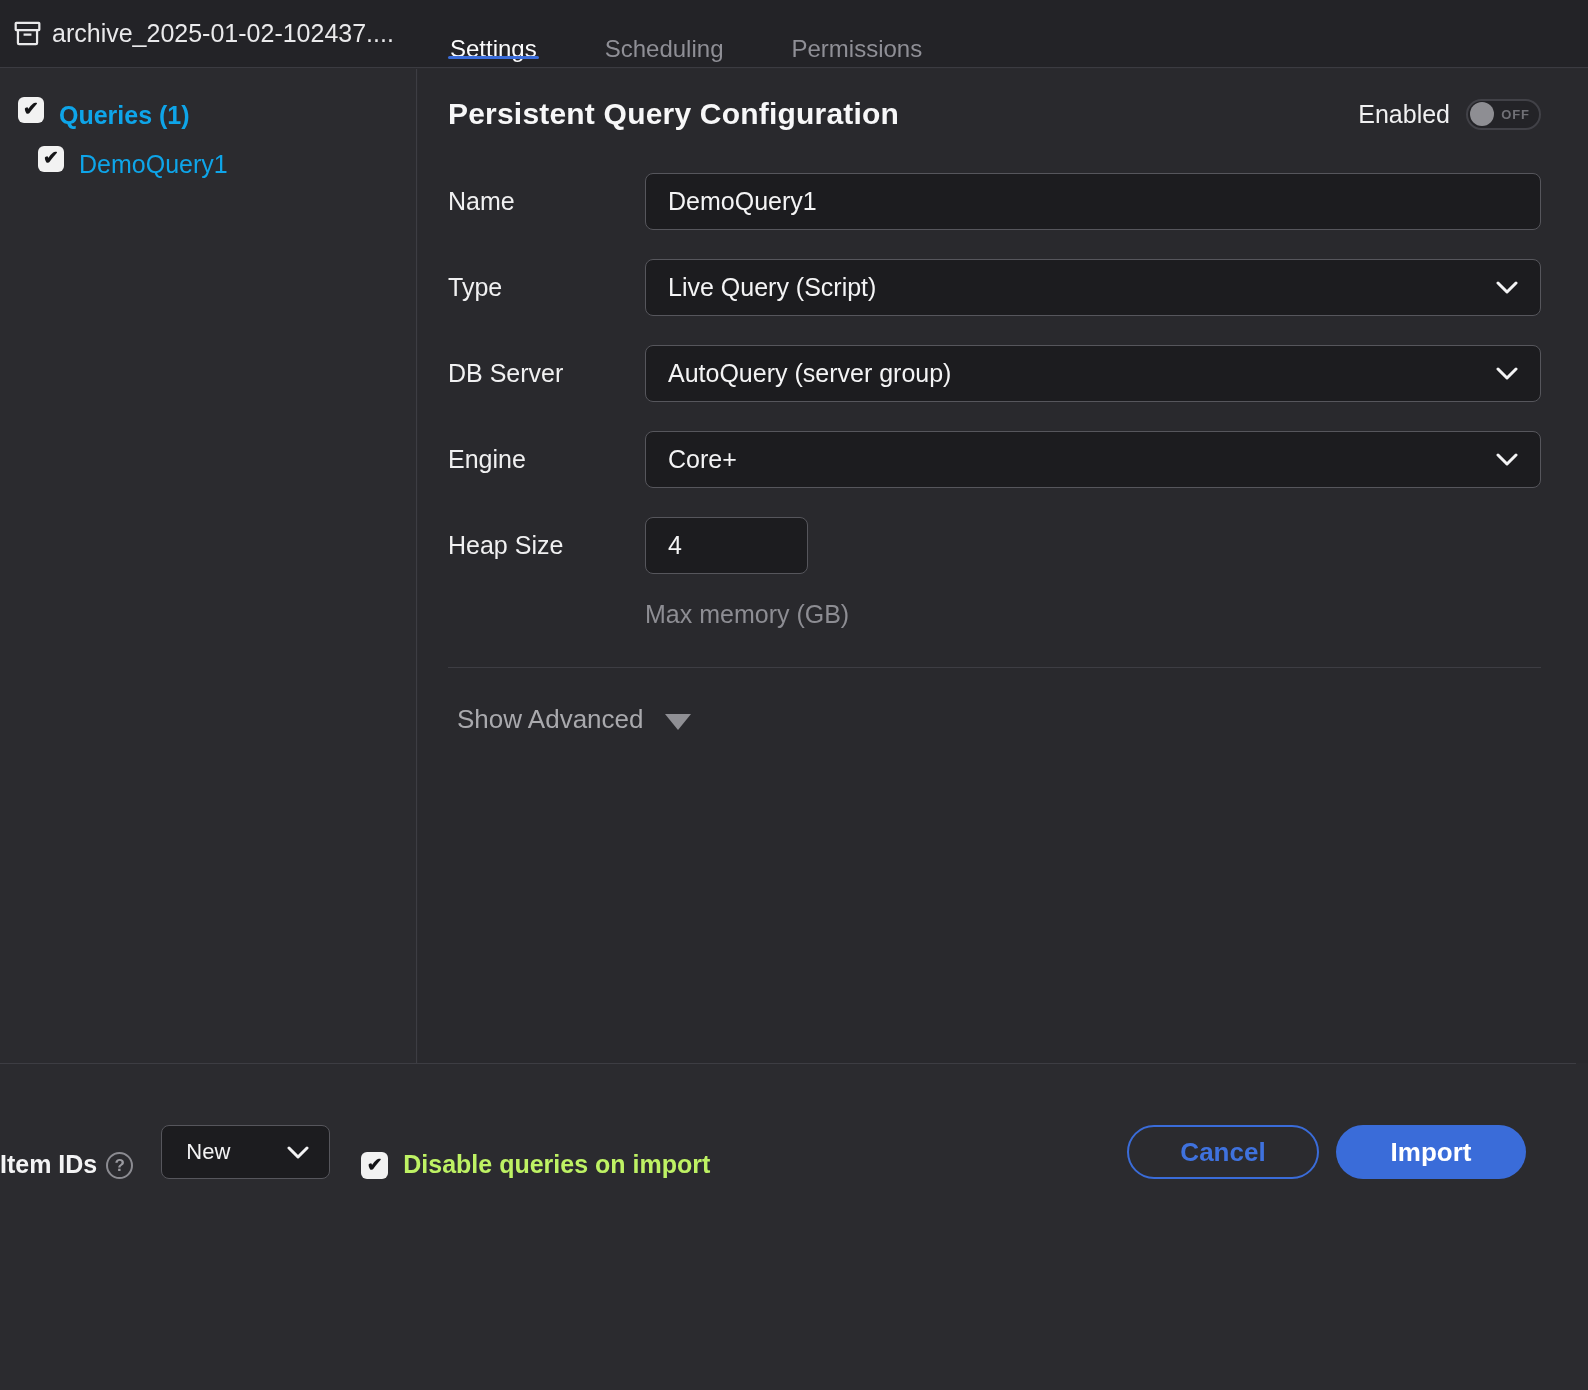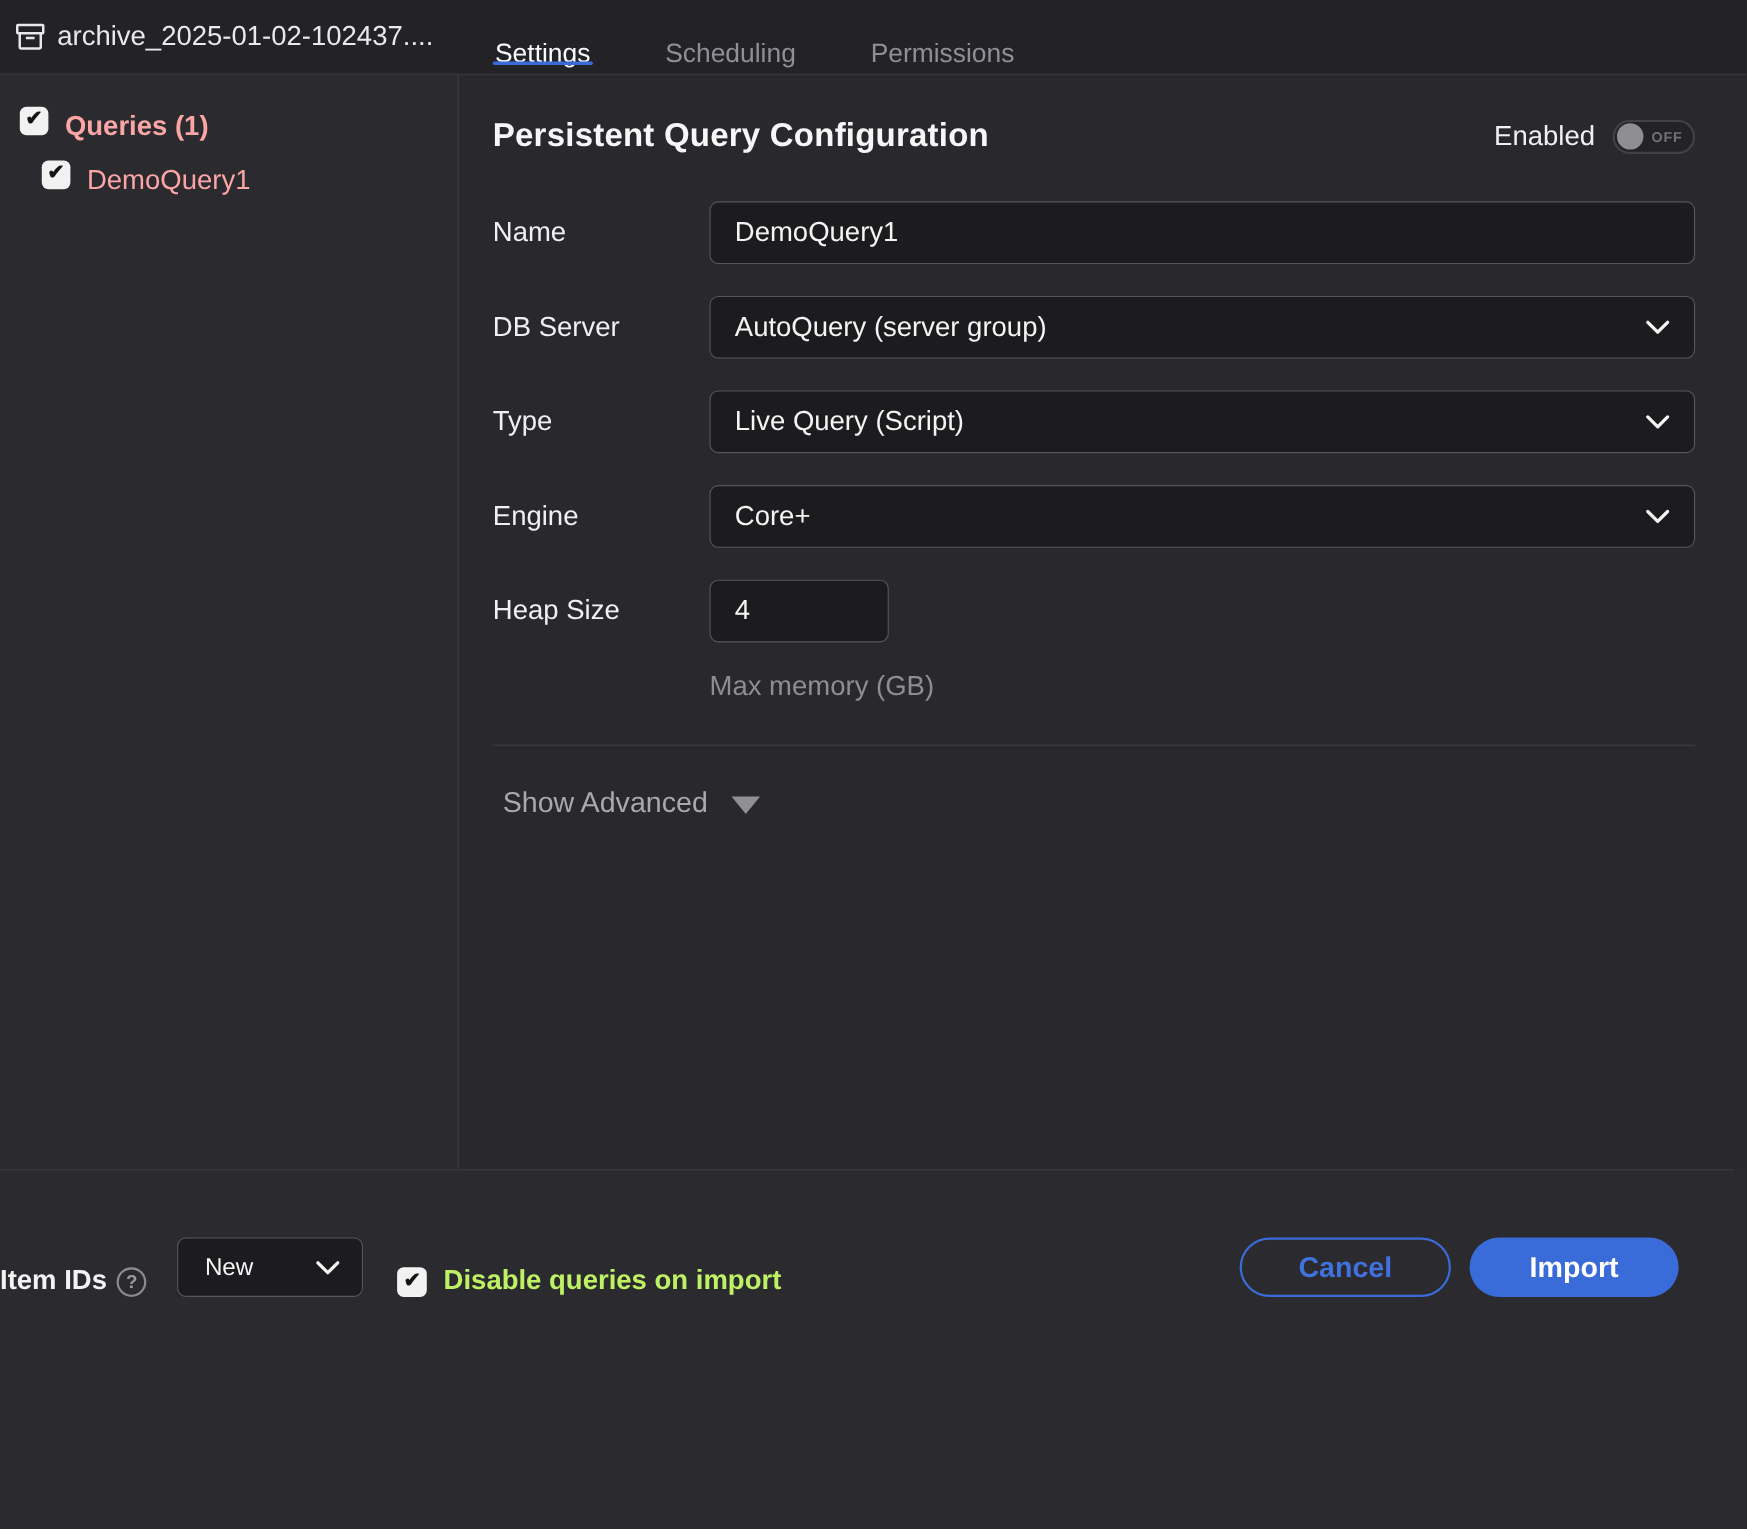--- a/index.html
+++ b/index.html
@@ -23,26 +23,26 @@
 
   
   .sidebar { position:absolute; top:69px; left:0; width:417px; bottom:116px;
     background:#2b2b2f; border-right:1px solid #3d3d43; padding-top:16px; }
   .tree-row { display:flex; align-items:center; height:49px; padding-left:18px; }
   .tree-row.child { padding-left:38px; }
   .checkbox { width:26px; height:26px; background:#f2f2f2; border-radius:6px; flex:0 0 auto;
     display:flex; align-items:center; justify-content:center; cursor:pointer; }
   .checkbox .check { color:#151517; font-size:19px; font-weight:bold; line-height:1;
     transform:translateY(-1px); }
-  .tree-label { margin-left:15px; font-size:25px; color:#fca5a5;margin-top:12px; }
+  .tree-label { margin-left:15px; font-size:25px; color:#0ea5e9;margin-top:12px; }
   .tree-row.root .tree-label { font-weight:bold; }
 
   
   .main { position:absolute; top:69px; left:418px; right:0; bottom:116px; background:#29292d;
-    padding:38px 47px 0 30px; }
+    padding:28px 47px 0 30px; }
   .panel-header { display:flex; align-items:center; justify-content:space-between; }
   .panel-title { font-size:30px; font-weight:600; color:#f7f7f8; letter-spacing:0.2px; }
   .enabled-group { display:flex; align-items:center; }
   .enabled-label { font-size:25px; color:#f0f0f1; margin-right:16px; }
   .toggle { position:relative; width:75px; height:31px; background:#232327;
     border:2px solid #414147; border-radius:16px; cursor:pointer; display:flex;
     align-items:center; }
   .toggle-knob { width:24px; height:24px; border-radius:50%; background:#8e8e93;
     margin-left:2px; }
   .toggle-off { flex:1; text-align:center; font-size:13px; font-weight:bold; color:#707076;
@@ -149,44 +149,44 @@
       <div class="form-row">
         <div class="form-label">Name</div>
         <div class="field-col">
           <div class="input">
             <span>DemoQuery1</span>
           </div>
         </div>
       </div>
 
       <div class="form-row">
+        <div class="form-label">Type</div>
+        <div class="field-col">
+          <div class="input select">
+            <span>Live Query (Script)</span>
+            <svg class="chevron-down" viewBox="0 0 22 13" fill="none" stroke="#f4f4f5" stroke-width="3" stroke-linecap="round" stroke-linejoin="round">
+              <path d="M2 2 L11 11 L20 2"></path>
+            </svg>
+          </div>
+        </div>
+      </div>
+
+      <div class="form-row">
         <div class="form-label">DB Server</div>
         <div class="field-col">
           <div class="input select">
             <span>AutoQuery (server group)</span>
             <svg class="chevron-down" viewBox="0 0 22 13" fill="none" stroke="#f4f4f5" stroke-width="3" stroke-linecap="round" stroke-linejoin="round">
               <path d="M2 2 L11 11 L20 2"></path>
             </svg>
           </div>
         </div>
       </div>
 
       <div class="form-row">
-        <div class="form-label">Type</div>
-        <div class="field-col">
-          <div class="input select">
-            <span>Live Query (Script)</span>
-            <svg class="chevron-down" viewBox="0 0 22 13" fill="none" stroke="#f4f4f5" stroke-width="3" stroke-linecap="round" stroke-linejoin="round">
-              <path d="M2 2 L11 11 L20 2"></path>
-            </svg>
-          </div>
-        </div>
-      </div>
-
-      <div class="form-row">
         <div class="form-label">Engine</div>
         <div class="field-col">
           <div class="input select">
             <span>Core+</span>
             <svg class="chevron-down" viewBox="0 0 22 13" fill="none" stroke="#f4f4f5" stroke-width="3" stroke-linecap="round" stroke-linejoin="round">
               <path d="M2 2 L11 11 L20 2"></path>
             </svg>
           </div>
         </div>
       </div>

